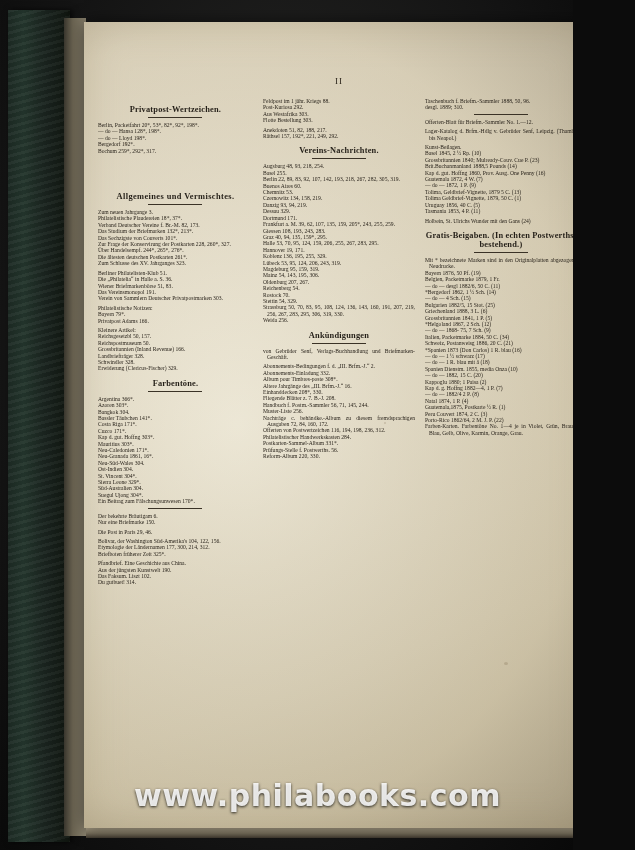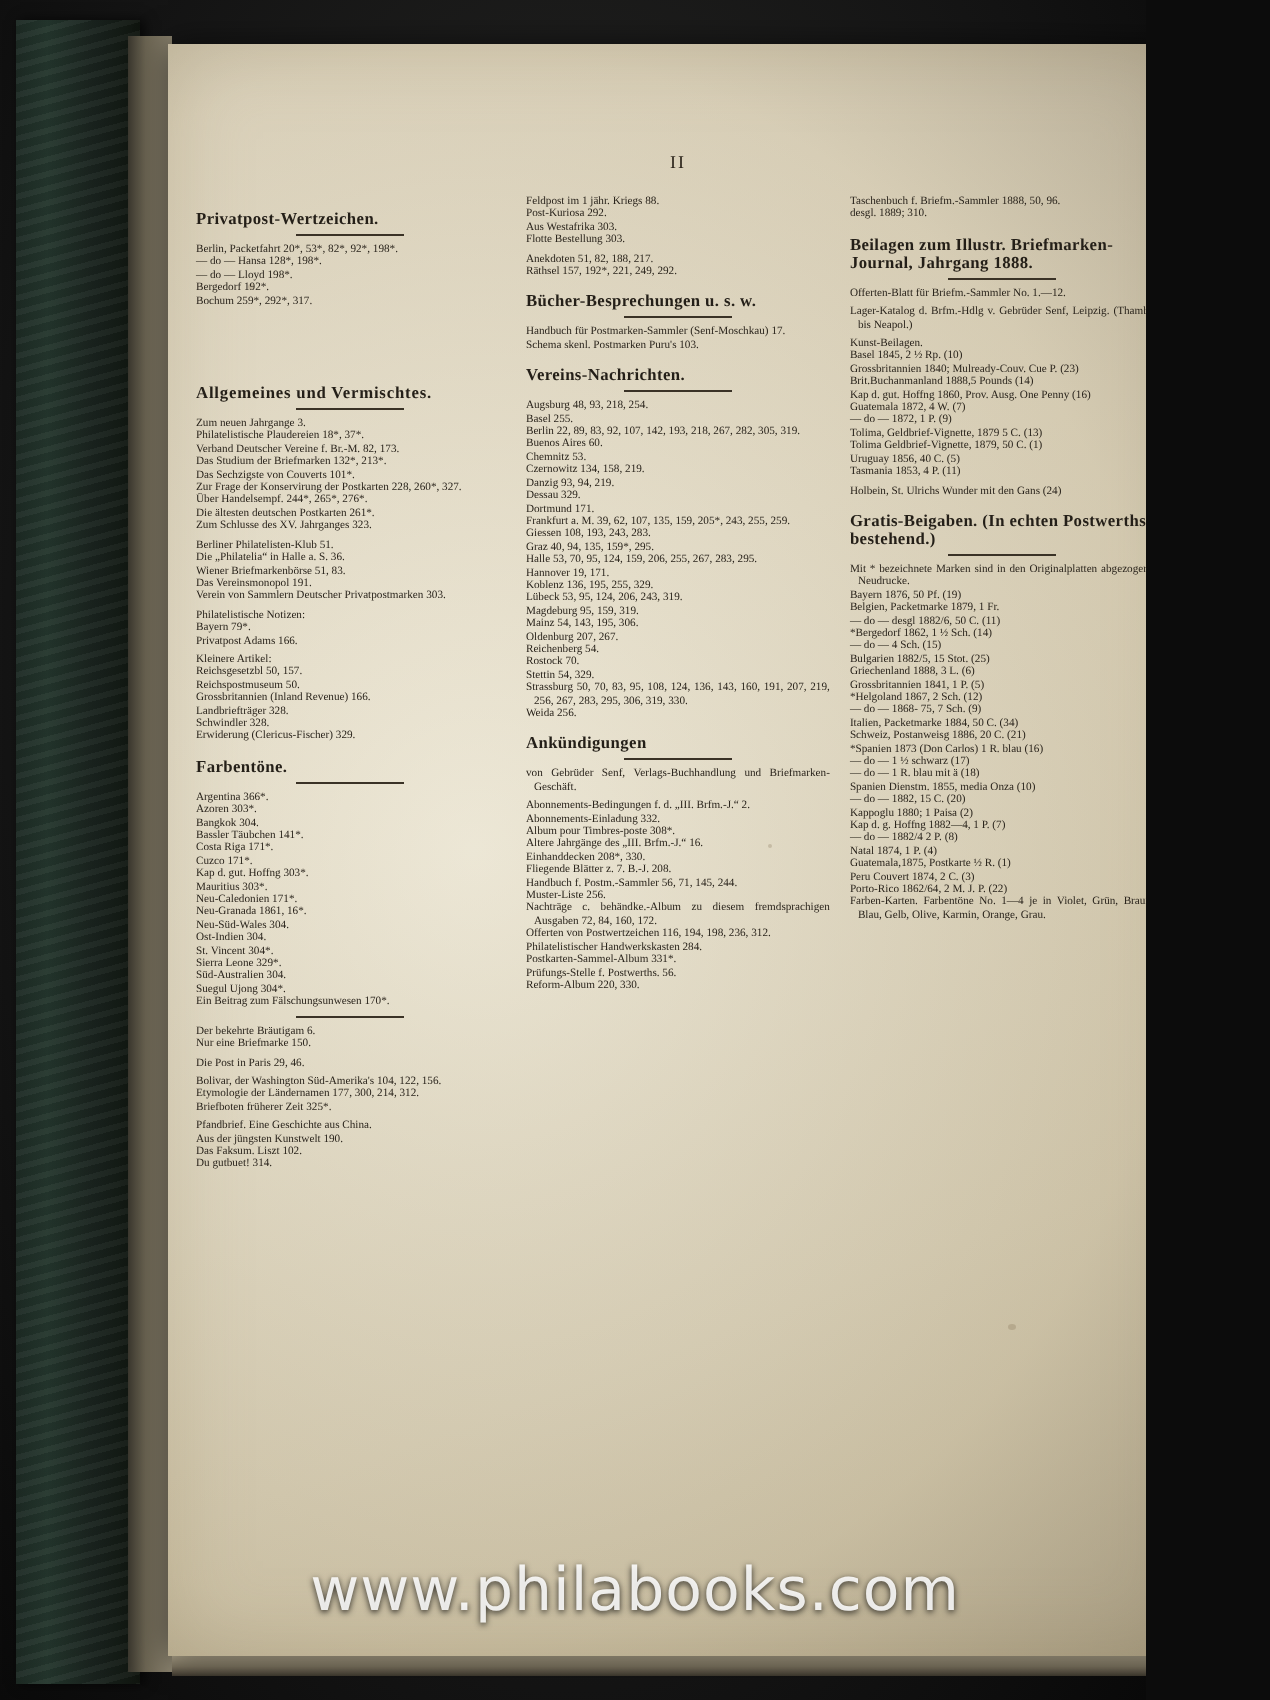--- a/index.html
+++ b/index.html
@@ -34,31 +34,31 @@
      background:linear-gradient(180deg,#bfb49a 0%,#7d7460 60%,#3e382e 100%);}
 
   
   .sheet{position:absolute;left:96px;top:76px;width:486px;height:700px;color:#241f18;}
   .folio{position:absolute;left:0;top:0;width:486px;text-align:center;
      font-size:9px;letter-spacing:1px;color:#2b241b;}
   .cols{position:absolute;left:0;top:22px;width:486px;display:flex;gap:0;}
   .col{width:33.33%;padding:0 5px;box-sizing:border-box;}
   .col.c1{padding-left:2px;}
   .rule{border-top:1px solid #3a3226;width:54px;margin:3px auto 4px auto;}
-  h3{font-size:8.4px;margin:7px 0 2px 0;font-weight:bold;letter-spacing:.2px;}
+  h3{font-size:8.4px;text-align:center;margin:7px 0 2px 0;font-weight:bold;letter-spacing:.2px;}
   h3.wide{letter-spacing:.4px;margin-top:38px;}
   p.e{font-size:5.6px;line-height:6.4px;margin:0 0 0 0;text-indent:-4px;padding-left:4px;
      text-align:justify;color:#2a241c;}
   p.g{margin-top:3px;}
   .blk{margin-bottom:2px;}
 
   
   .wm{position:absolute;left:0;top:778px;width:635px;text-align:center;
      font-family:"DejaVu Sans",sans-serif;font-size:30px;color:rgba(255,255,255,.88);
-     text-shadow:0 1px 3px rgba(0,0,0,.8);letter-spacing:.5px;}
+     text-shadow:0 1px 3px rgba(0,0,0,.8);letter-spacing:.5px;font-weight:bold;}
 
   .speck{position:absolute;background:rgba(120,100,70,.25);border-radius:50%;}
 </style>
 </head>
 <body>
 
 <div class="photo">
   <div class="backdrop"></div>
   <div class="cover"></div>
   <div class="gutter"></div>
@@ -156,26 +156,20 @@
       <div class="col c2">
         <div class="blk">
           <p class="e">Feldpost im 1 jähr. Kriegs 88.</p>
           <p class="e">Post-Kuriosa 292.</p>
           <p class="e">Aus Westafrika 303.</p>
           <p class="e">Flotte Bestellung 303.</p>
           <p class="e g">Anekdoten 51, 82, 188, 217.</p>
           <p class="e">Räthsel 157, 192*, 221, 249, 292.</p>
         </div>
 
-        <div class="blk">
-          <h3>Bücher-Besprechungen u. s. w.</h3>
-          <div class="rule"></div>
-          <p class="e">Handbuch für Postmarken-Sammler (Senf-Moschkau) 17.</p>
-          <p class="e">Schema skenl. Postmarken Puru's 103.</p>
-        </div>
 
         <div class="blk">
           <h3>Vereins-Nachrichten.</h3>
           <div class="rule"></div>
           <p class="e">Augsburg 48, 93, 218, 254.</p>
           <p class="e">Basel 255.</p>
           <p class="e">Berlin 22, 89, 83, 92, 107, 142, 193, 218, 267, 282, 305, 319.</p>
           <p class="e">Buenos Aires 60.</p>
           <p class="e">Chemnitz 53.</p>
           <p class="e">Czernowitz 134, 158, 219.</p>
@@ -221,21 +215,20 @@
         </div>
       </div>
 
       <div class="col c3">
         <div class="blk">
           <p class="e">Taschenbuch f. Briefm.-Sammler 1888, 50, 96.</p>
           <p class="e">desgl. 1889; 310.</p>
         </div>
 
         <div class="blk">
-          <h3>Beilagen zum Illustr. Briefmarken-Journal, Jahrgang 1888.</h3>
           <div class="rule"></div>
           <p class="e g">Offerten-Blatt für Briefm.-Sammler No. 1.—12.</p>
           <p class="e g">Lager-Katalog d. Brfm.-Hdlg v. Gebrüder Senf, Leipzig. (Thamba bis Neapol.)</p>
           <p class="e g">Kunst-Beilagen.</p>
           <p class="e">Basel 1845, 2 ½ Rp. (10)</p>
           <p class="e">Grossbritannien 1840; Mulready-Couv. Cue P. (23)</p>
           <p class="e">Brit.Buchanmanland 1888,5 Pounds (14)</p>
           <p class="e">Kap d. gut. Hoffng 1860, Prov. Ausg. One Penny (16)</p>
           <p class="e">Guatemala 1872, 4 W. (7)</p>
           <p class="e">— do — 1872, 1 P. (9)</p>

